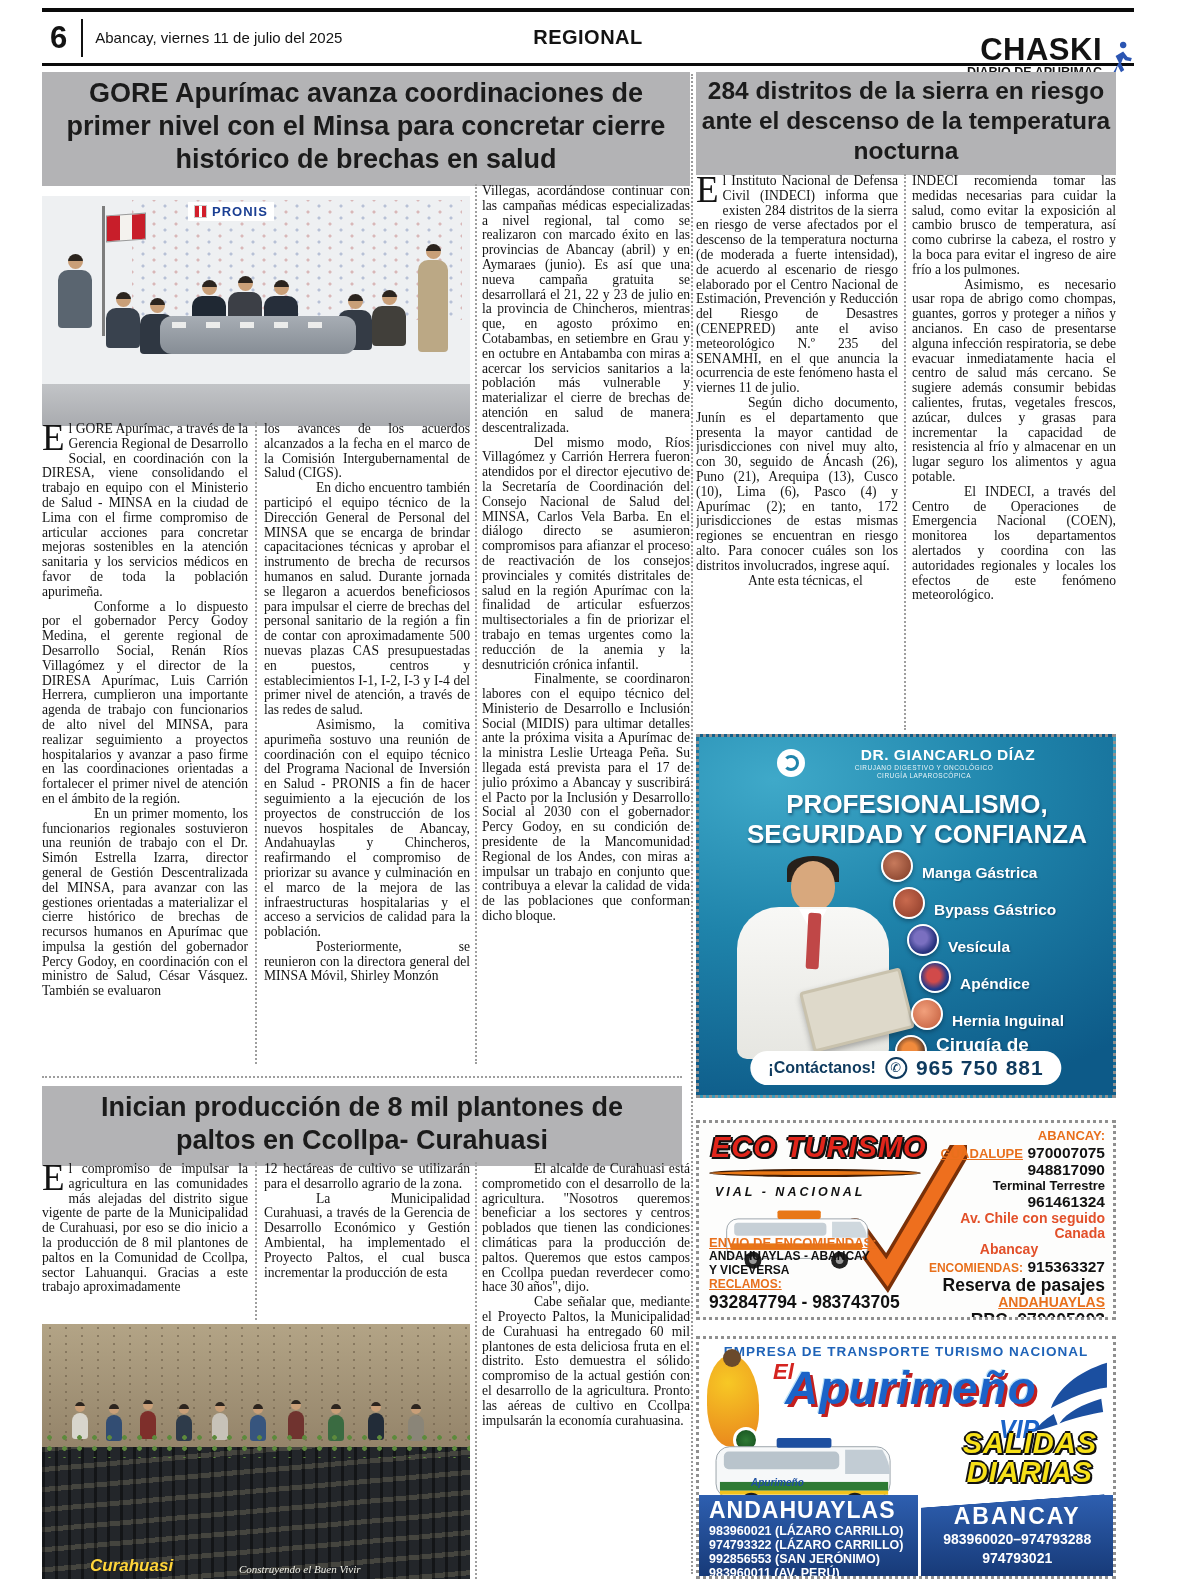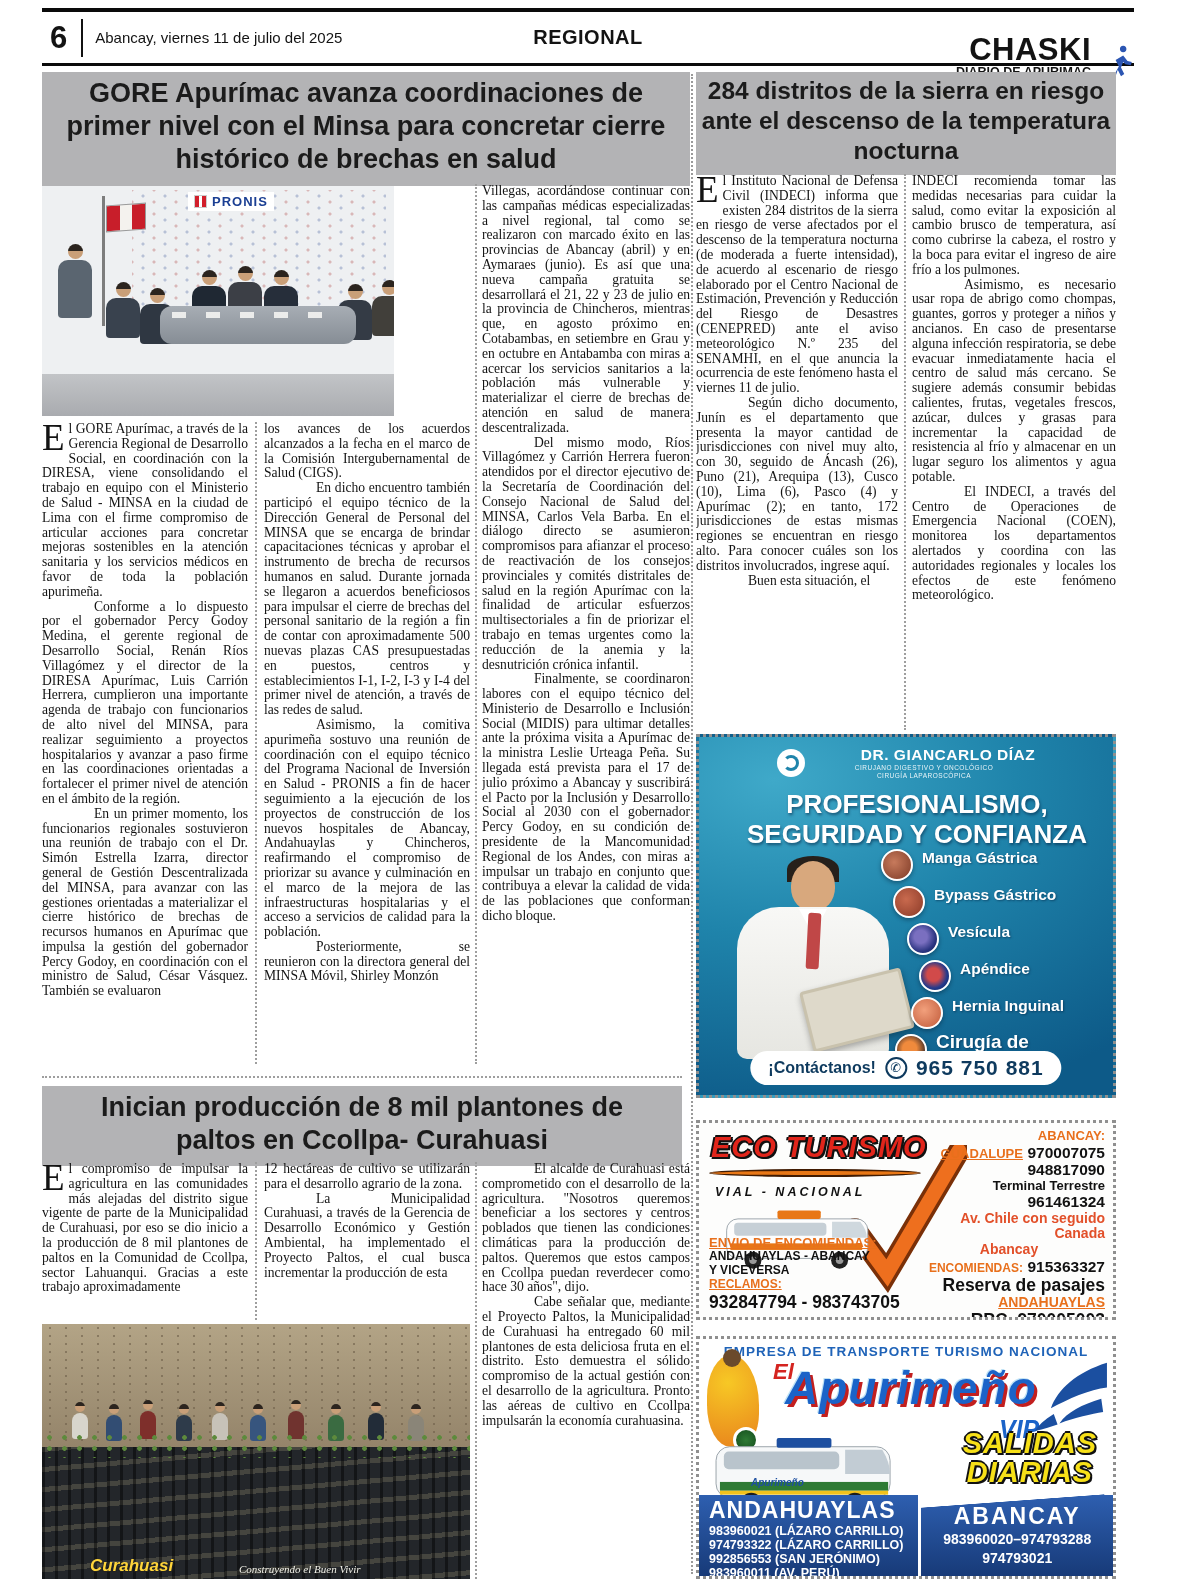--- a/index.html
+++ b/index.html
@@ -5,21 +5,21 @@
   * { margin:0; padding:0; box-sizing:border-box; }
   body { width:1200px; height:1579px; background:#fff; font-family:"Liberation Serif","DejaVu Serif",serif; color:#131313; overflow:hidden; }
   .page { position:relative; width:1200px; height:1579px; background:#fff; overflow:hidden; }
 
   
   .hdr { position:absolute; left:42px; top:8px; width:1092px; height:58px; border-top:4px solid #0a0a0a; border-bottom:3px solid #0a0a0a; display:flex; align-items:center; font-family:"Liberation Sans","DejaVu Sans",sans-serif; }
   .hdr-num { font-weight:bold; font-size:31px; padding:0 14px 0 8px; }
   .hdr-vline { width:2px; height:38px; background:#111; }
   .hdr-date { font-size:15px; padding-left:12px; }
   .hdr-section { position:absolute; left:0; right:0; text-align:center; font-weight:bold; font-size:20px; letter-spacing:.5px; }
-  .hdr-brand { margin-left:auto; display:flex; align-items:flex-end; gap:17px;margin-top:39px; }
+  .hdr-brand { margin-left:auto; display:flex; align-items:center; gap:6px;margin-top:39px; }
   .hdr-brand-txt { text-align:right; }
   .hdr-brand-name { font-weight:800; font-size:31px; line-height:30px; letter-spacing:.5px; }
   .hdr-brand-sub { font-weight:bold; font-size:12.5px; }
   .hdr-runner { width:26px; height:36px; }
 
   
   .half { position:absolute; top:70px; }
   .lh { left:42px; width:648px; height:1509px; }
   .rh { left:696px; width:420px; height:1509px; }
   .main-divider { position:absolute; left:691px; top:74px; height:1500px; border-left:2px dotted #9a9a9a; }
@@ -28,21 +28,21 @@
   .t2 { position:absolute; top:2px; left:0; right:0; padding:4px 4px 9px; font-size:24.5px; line-height:30px; }
   .t3 { padding:5px 30px 9px; font-size:27px; line-height:33px; }
   .col { position:absolute; text-align:justify; font-size:13.6px; line-height:14.8px; overflow:hidden; }
   .col p { margin:0; }
   .col p.ind { text-indent:52px; }
   .dropcap { float:left; font-size:37px; line-height:29px; padding:1px 4px 0 0; }
   .vsep { position:absolute; width:0; border-left:2px dotted #9e9e9e; }
   .hsep-top { border-top:2px dotted #9e9e9e; }
 
   
-  .photo1 { position:absolute; top:116px; left:0; width:352px; height:230px; background:#15803d; overflow:hidden; }
+  .photo1 { position:absolute; top:126px; left:0; width:428px; height:230px; background:#15803d; overflow:hidden; }
   .ph1-wall { position:absolute; inset:0 0 40px 0; background:#eef0f2; }
   .ph1-pattern { position:absolute; left:90px; right:8px; top:4px; height:120px;
     background-image:radial-gradient(circle,#aeb9d2 1.3px,transparent 1.8px),radial-gradient(circle,#d6aeae 1.3px,transparent 1.8px);
     background-size:22px 12px,22px 12px; background-position:0 0,11px 6px; opacity:.85; }
   .ph1-logo { position:absolute; left:146px; top:6px; display:flex; gap:5px; align-items:center; background:#fff; padding:2px 6px; }
   .ph1-chip { width:13px; height:13px; background:linear-gradient(90deg,#d21f2b 33%,#fff 33% 66%,#d21f2b 66%); border:1px solid #ccc; }
   .ph1-logo span { font-family:"Liberation Sans",sans-serif; font-weight:800; font-size:13px; color:#1b3f93; letter-spacing:1px; }
   .ph1-flag { position:absolute; left:64px; top:18px; width:40px; height:27px; background:linear-gradient(90deg,#c81e2a 33%,#f4f2ee 33% 66%,#c81e2a 66%); border:1px solid #999; transform:skewY(-4deg); }
   .ph1-pole { position:absolute; left:60px; top:10px; width:3px; height:130px; background:#7d7d7d; }
   .ph1-table { position:absolute; left:118px; top:120px; width:196px; height:38px; background:linear-gradient(180deg,#a7adb4,#868d95); border-radius:12px; }
@@ -72,21 +72,21 @@
   .doc-creds { font-size:6.5px; letter-spacing:.5px; line-height:8px; text-align:center; color:#e8f4f8; }
   .doc-headline { margin-top:9px; text-align:center; font-weight:800; font-size:26px; line-height:30px; text-shadow:1px 2px 3px rgba(0,30,60,.55);padding-left:22px; }
   .doc-fig { position:absolute; left:14px; top:122px; width:200px; height:200px; }
   .doc-hair { position:absolute; left:74px; top:-3px; width:52px; height:26px; border-radius:50% 50% 0 0; background:#26201b; }
   .doc-headc { position:absolute; left:78px; top:2px; width:44px; height:50px; border-radius:50% 50% 46% 46%; background:#d8a87d; }
   .doc-coat { position:absolute; left:24px; top:48px; width:152px; height:152px; background:linear-gradient(180deg,#f8f8f6,#e6e6e1); border-radius:42px 42px 10px 10px; }
   .doc-lapel { position:absolute; left:86px; top:50px; width:28px; height:26px; background:#fff; clip-path:polygon(0 0,100% 0,50% 100%); }
   .doc-tie { position:absolute; left:94px; top:54px; width:13px; height:56px; background:#c04747; border-radius:3px; transform:rotate(3deg); }
   .doc-board { position:absolute; left:92px; top:120px; width:104px; height:62px; background:#ded9ca; border:3px solid #c9c2ad; border-radius:4px; transform:rotate(-14deg); box-shadow:0 3px 6px rgba(0,0,0,.3); }
   .doc-svcs { position:absolute; left:182px; top:112px; width:232px; }
-  .svc { display:flex; align-items:flex-start; gap:9px; margin-bottom:4px; height:33px; }
+  .svc { display:flex; align-items:flex-end; gap:9px; margin-bottom:4px; height:33px; }
   .svc .ico { width:32px; height:32px; border-radius:50%; border:2px solid #fff; flex:0 0 auto; box-shadow:0 2px 4px rgba(0,20,40,.4); }
   .svc .lbl { font-size:15.5px; font-weight:600; text-shadow:1px 1px 2px rgba(0,30,60,.5); }
   .svc:nth-child(2){margin-left:12px} .svc:nth-child(3){margin-left:26px} .svc:nth-child(4){margin-left:38px} .svc:nth-child(5){margin-left:30px} .svc:nth-child(6){margin-left:14px}
   .i1{background:radial-gradient(circle at 40% 40%,#c77a5c,#7d3a26)}
   .i2{background:radial-gradient(circle at 40% 40%,#c96a4e,#8a3a28)}
   .i3{background:radial-gradient(circle at 42% 42%,#7a6fc0 0 28%,#2a3480 65%,#141c52)}
   .i4{background:radial-gradient(circle at 45% 45%,#d14a4a 0 30%,#233a8c 62%,#101a4a)}
   .i5{background:radial-gradient(circle at 40% 40%,#f2a07c,#c05a3a)}
   .i6{background:radial-gradient(circle at 45% 45%,#f08a3c 0 32%,#5a3a2a 70%,#2c1c14)}
   .svc6 .lbl { line-height:15px; }
@@ -300,21 +300,21 @@
     </div>
   </div>
 
   <div class="half rh">
 
     <div class="titlebox t2">284 distritos de la sierra en riesgo ante el descenso de la temperatura nocturna</div>
 
     <div class="col" style="top:104px;left:0;width:202px;height:558px">
       <p><span class="dropcap">E</span><span>l Instituto Nacional de Defensa Civil (INDECI) informa que existen 284 distritos de la sierra en riesgo de verse afectados por el descenso de la temperatura nocturna (de moderada a fuerte intensidad), de acuerdo al escenario de riesgo elaborado por el Centro Nacional de Estimación, Prevención y Reducción del Riesgo de Desastres (CENEPRED) ante el aviso meteorológico N.º 235 del SENAMHI, en el que anuncia la ocurrencia de este fenómeno hasta el viernes 11 de julio.</span></p>
       <p class="ind">Según dicho documento, Junín es el departamento que presenta la mayor cantidad de jurisdicciones con nivel muy alto, con 30, seguido de Áncash (26), Puno (21), Arequipa (13), Cusco (10), Lima (6), Pasco (4) y Apurímac (2); en tanto, 172 jurisdicciones de estas mismas regiones se encuentran en riesgo alto. Para conocer cuáles son los distritos involucrados, ingrese aquí.</p>
-      <p class="ind">Buen esta situación, el</p>
+      <p class="ind">Ante esta técnicas, el</p>
     </div>
     <div class="vsep" style="left:208px;top:104px;height:556px"></div>
     <div class="col" style="top:104px;left:216px;width:204px;height:558px">
       <p>INDECI recomienda tomar las medidas necesarias para cuidar la salud, como evitar la exposición al cambio brusco de temperatura, así como cubrirse la cabeza, el rostro y la boca para evitar el ingreso de aire frío a los pulmones.</p>
       <p class="ind">Asimismo, es necesario usar ropa de abrigo como chompas, guantes, gorros y proteger a niños y ancianos. En caso de presentarse alguna infección respiratoria, se debe evacuar inmediatamente hacia el centro de salud más cercano. Se sugiere además consumir bebidas calientes, frutas, vegetales frescos, azúcar, dulces y grasas para incrementar la capacidad de resistencia al frío y almacenar en un lugar seguro los alimentos y agua potable.</p>
       <p class="ind">El INDECI, a través del Centro de Operaciones de Emergencia Nacional (COEN), monitorea los departamentos alertados y coordina con las autoridades regionales y locales los efectos de este fenómeno meteorológico.</p>
     </div>
 
     <div class="ad ad-doc">
       <div class="doc-top">

